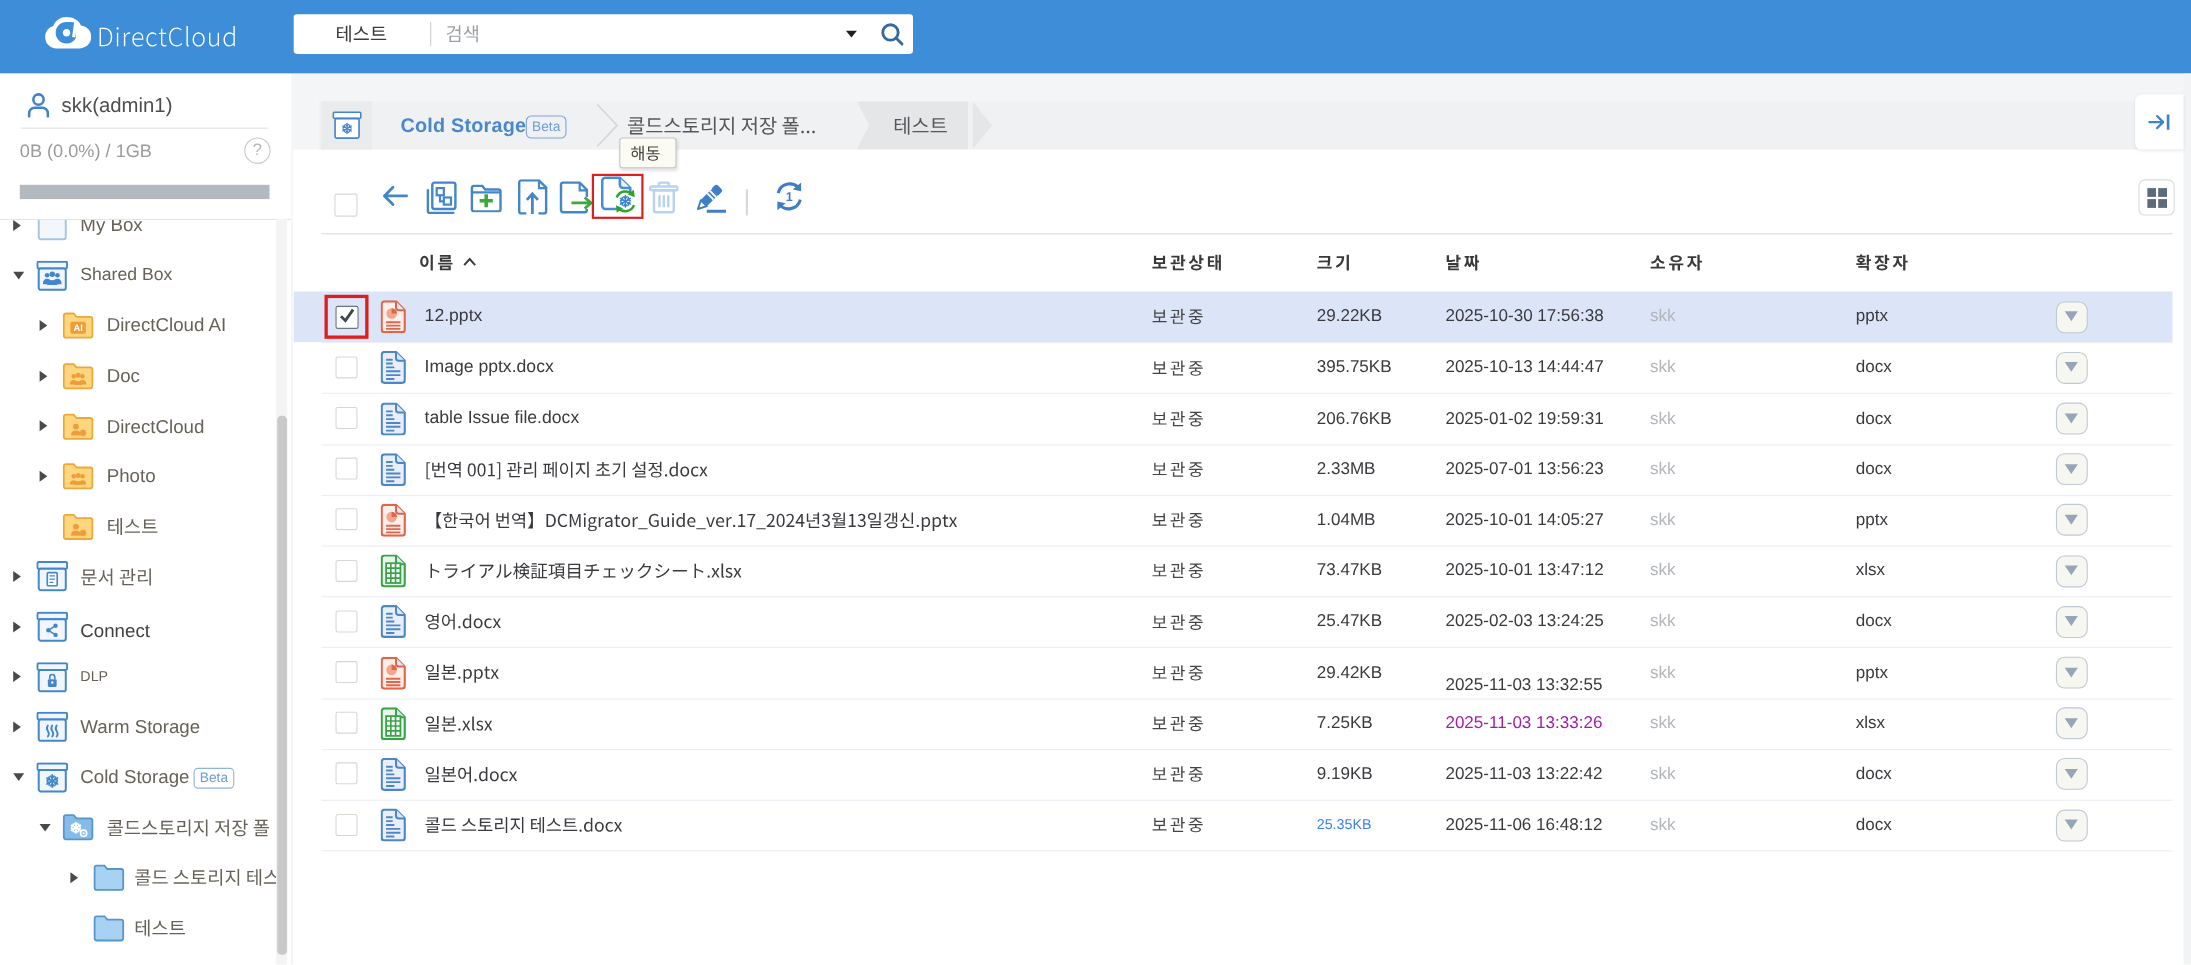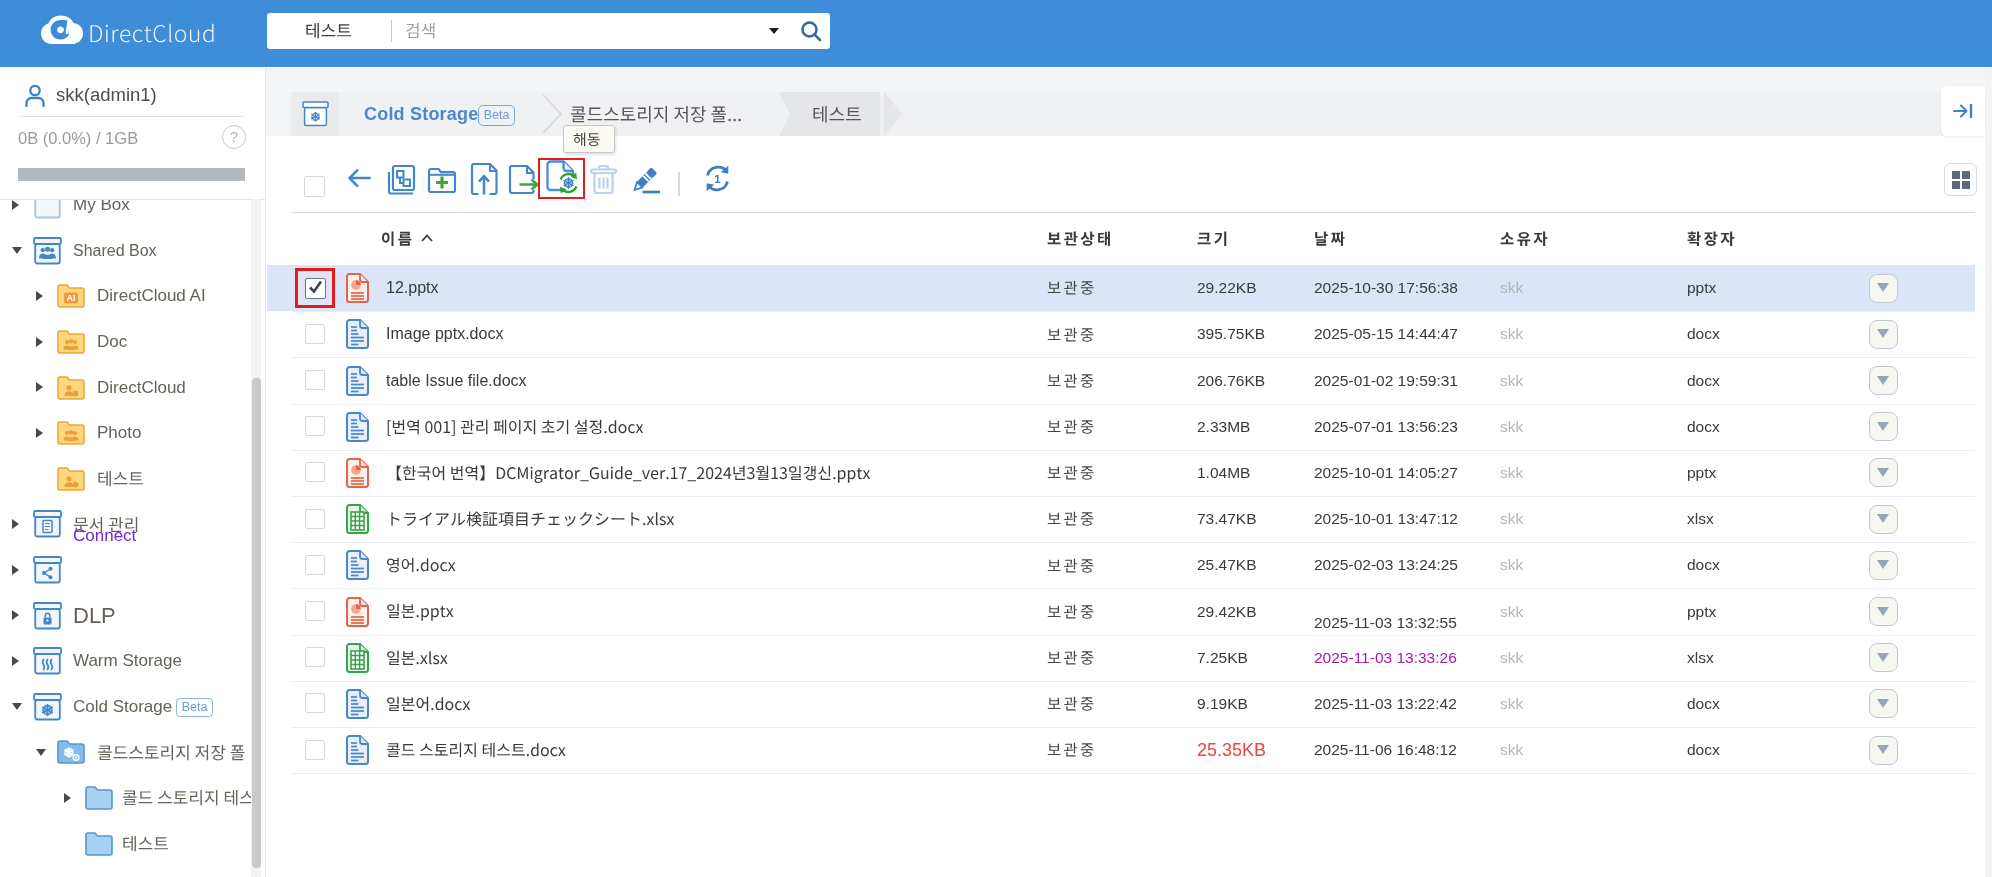--- a/index.html
+++ b/index.html
@@ -144,30 +144,30 @@
           <rect x="1" y="1" width="27" height="6" rx="1.2" fill="#f1f6fd" stroke="#4486ca" stroke-width="1.8"></rect>
           <rect x="2.2" y="7" width="24.6" height="19.5" rx="2" fill="#f1f6fd" stroke="#4486ca" stroke-width="1.8"></rect>
           <g fill="#4486ca">
             <circle cx="11" cy="17" r="2"></circle>
             <circle cx="17.5" cy="12.8" r="2"></circle>
             <circle cx="17.5" cy="21.2" r="2"></circle>
             <line x1="11" y1="17" x2="17.5" y2="12.8" stroke="#4486ca" stroke-width="1.4"></line>
             <line x1="11" y1="17" x2="17.5" y2="21.2" stroke="#4486ca" stroke-width="1.4"></line>
           </g>
         </svg>
-        <div style="position:absolute;left:73px;top:536px;transform:translateY(-50%);font-size:17px;color:#6d28d9;white-space:nowrap;line-height:1.15">Connect</div>
+        <div style="position:absolute;left:73px;top:574px;transform:translateY(-50%);font-size:17px;color:#404040;white-space:nowrap;line-height:1.15">Connect</div>
         <div class="abs" style="left:12px;top:610.1px;width:0;height:0;border-top:5.5px solid transparent;border-bottom:5.5px solid transparent;border-left:7px solid #4a4a4a"></div>
         <svg class="abs" style="left:33px;top:601.6px" width="29" height="28" viewBox="0 0 29 28">
           <rect x="1" y="1" width="27" height="6" rx="1.2" fill="#f1f6fd" stroke="#4486ca" stroke-width="1.8"></rect>
           <rect x="2.2" y="7" width="24.6" height="19.5" rx="2" fill="#f1f6fd" stroke="#4486ca" stroke-width="1.8"></rect>
           <rect x="10.5" y="15.5" width="8" height="7" rx="1" fill="#4486ca"></rect>
           <path d="M12.2 15.5 v-2 a2.3 2.3 0 0 1 4.6 0 v2" fill="none" stroke="#4486ca" stroke-width="1.5"></path>
           <circle cx="14.5" cy="18.5" r="1.1" fill="#fff"></circle>
         </svg>
-        <div style="position:absolute;left:73px;top:615.6px;transform:translateY(-50%);font-size:22px;color:#676258;white-space:nowrap;line-height:1.15">DLP</div>
+        <div style="position:absolute;left:73px;top:615.6px;transform:translateY(-50%);font-size:13px;color:#676258;white-space:nowrap;line-height:1.15">DLP</div>
         <div class="abs" style="left:12px;top:655.7px;width:0;height:0;border-top:5.5px solid transparent;border-bottom:5.5px solid transparent;border-left:7px solid #4a4a4a"></div>
         <svg class="abs" style="left:33px;top:647.2px" width="29" height="28" viewBox="0 0 29 28">
           <rect x="1" y="1" width="27" height="6" rx="1.2" fill="#f1f6fd" stroke="#4486ca" stroke-width="1.8"></rect>
           <rect x="2.2" y="7" width="24.6" height="19.5" rx="2" fill="#f1f6fd" stroke="#4486ca" stroke-width="1.8"></rect>
           <g stroke="#4486ca" stroke-width="1.7" fill="none" stroke-linecap="round">
             <path d="M10.5 12.5 q-1.8 2.5 0 5 q1.8 2.5 0 5"></path>
             <path d="M14.5 12.5 q-1.8 2.5 0 5 q1.8 2.5 0 5"></path>
             <path d="M18.5 12.5 q-1.8 2.5 0 5 q1.8 2.5 0 5"></path>
           </g>
         </svg>
@@ -493,21 +493,21 @@
         <line x1="5" y1="25.5" x2="12.5" y2="25.5"></line>
       </g>
     </svg>
 <div style="position:absolute;left:386px;top:334.3px;transform:translateY(-50%);font-size:16px;color:#3a3a3e;white-space:nowrap;line-height:1.15">Image pptx.docx</div>
 <div style="position:absolute;left:1047.0px;top:324.5px">
       <svg width="49.4" height="19.8" viewBox="0 -15.5 49.4 19.8" style="display:block">
         <path d="M0.8 -1.6H13.5V-0.6H0.8ZM6.5 -5.0H7.7V-1.3H6.5ZM2.3 -11.8H3.5V-9.3H10.7V-11.8H12.0V-4.7H2.3ZM3.5 -8.3V-5.7H10.7V-8.3Z M18.0 -11.7H24.2V-10.7H18.0ZM20.1 -8.6H21.4V-5.1H20.1ZM23.7 -11.7H24.9V-11.0Q24.9 -10.3 24.9 -9.3Q24.9 -8.2 24.6 -6.8L23.3 -7.0Q23.6 -8.3 23.6 -9.3Q23.7 -10.3 23.7 -11.0ZM26.8 -12.8H28.1V-2.3H26.8ZM27.6 -8.3H30.1V-7.2H27.6ZM19.3 -0.2H28.6V0.9H19.3ZM19.3 -3.2H20.6V0.2H19.3ZM17.3 -4.5 17.1 -5.5Q18.4 -5.5 19.9 -5.6Q21.4 -5.6 22.9 -5.7Q24.5 -5.8 25.9 -6.0L26.0 -5.1Q24.5 -4.8 23.0 -4.7Q21.5 -4.6 20.0 -4.5Q18.5 -4.5 17.3 -4.5Z M39.4 -5.8H40.7V-3.4H39.4ZM33.7 -6.3H46.4V-5.2H33.7ZM40.0 -3.7Q42.3 -3.7 43.5 -3.1Q44.8 -2.5 44.8 -1.3Q44.8 -0.1 43.5 0.5Q42.3 1.2 40.0 1.2Q37.8 1.2 36.5 0.5Q35.2 -0.1 35.2 -1.3Q35.2 -2.5 36.5 -3.1Q37.8 -3.7 40.0 -3.7ZM40.0 -2.7Q38.9 -2.7 38.1 -2.6Q37.3 -2.4 36.9 -2.1Q36.5 -1.8 36.5 -1.3Q36.5 -0.8 36.9 -0.5Q37.3 -0.2 38.1 0.0Q38.9 0.2 40.0 0.2Q41.1 0.2 41.9 0.0Q42.7 -0.2 43.1 -0.5Q43.5 -0.8 43.5 -1.3Q43.5 -1.8 43.1 -2.1Q42.7 -2.4 41.9 -2.6Q41.1 -2.7 40.0 -2.7ZM39.2 -11.7H40.3V-11.2Q40.3 -10.6 40.0 -10.0Q39.8 -9.4 39.2 -8.9Q38.7 -8.4 38.0 -8.1Q37.4 -7.7 36.5 -7.5Q35.7 -7.2 34.9 -7.1L34.4 -8.1Q35.2 -8.2 35.9 -8.4Q36.6 -8.6 37.2 -8.9Q37.8 -9.2 38.2 -9.5Q38.7 -9.9 38.9 -10.3Q39.2 -10.8 39.2 -11.2ZM39.7 -11.7H40.9V-11.2Q40.9 -10.8 41.1 -10.3Q41.4 -9.9 41.8 -9.5Q42.3 -9.2 42.9 -8.9Q43.5 -8.6 44.2 -8.4Q44.9 -8.2 45.7 -8.1L45.2 -7.1Q44.3 -7.2 43.5 -7.5Q42.7 -7.7 42.0 -8.1Q41.3 -8.4 40.8 -8.9Q40.3 -9.4 40.0 -10.0Q39.7 -10.6 39.7 -11.2ZM34.9 -12.2H45.2V-11.1H34.9Z" fill="#444"></path>
       </svg>
     </div>
 <div style="position:absolute;left:1197px;top:334.3px;transform:translateY(-50%);font-size:15.5px;color:#3a3a3e;white-space:nowrap;line-height:1.15">395.75KB</div>
-<div style="position:absolute;left:1314px;top:334.3px;transform:translateY(-50%);font-size:15.5px;color:#3a3a3e;white-space:nowrap;line-height:1.15">2025-05-15 14:44:47</div>
+<div style="position:absolute;left:1314px;top:334.3px;transform:translateY(-50%);font-size:15.5px;color:#3a3a3e;white-space:nowrap;line-height:1.15">2025-10-13 14:44:47</div>
 <div style="position:absolute;left:1500px;top:334.3px;transform:translateY(-50%);font-size:15.5px;color:#b2b5ba;white-space:nowrap;line-height:1.15">skk</div>
 <div style="position:absolute;left:1687px;top:334.3px;transform:translateY(-50%);font-size:15.5px;color:#3a3a3e;white-space:nowrap;line-height:1.15">docx</div>
 <div class="abs" style="left:1869px;top:319.8px;width:29px;height:29px;border:1.8px solid #bfc8d3;border-radius:8px;background:#f7f7f2"></div>
 <div class="abs" style="left:1877px;top:329.3px;width:0;height:0;border-left:6.5px solid transparent;border-right:6.5px solid transparent;border-top:9px solid #97a5b8"></div>
 <div class="abs" style="left:292px;top:403.6px;width:1683px;height:1px;background:#eaedf3"></div>
 <div class="abs" style="left:304.5px;top:370.0px;width:20px;height:20px;border:1.5px solid #d7d7d7;border-radius:2px;background:#fff"></div>
 <svg class="abs" style="left:346px;top:365.5px" width="23" height="30" viewBox="0 0 23 30">
       <path d="M3.5 1 H14 L22 9 V26.5 a2.5 2.5 0 0 1-2.5 2.5 H3.5 a2.5 2.5 0 0 1-2.5-2.5 V3.5 a2.5 2.5 0 0 1 2.5-2.5 Z" fill="#e9effa" stroke="#4d86c8" stroke-width="2"></path>
       <path d="M14 1 V6.5 a2.5 2.5 0 0 0 2.5 2.5 H22" fill="#dce8f5" stroke="#4d86c8" stroke-width="1.8"></path>
       <g stroke="#4d86c8" stroke-width="1.7">
@@ -756,18 +756,18 @@
 <div style="position:absolute;left:386.0px;top:740.0px">
       <svg width="179.8" height="20.5" viewBox="0 -16.0 179.8 20.5" style="display:block">
         <path d="M2.3 -12.8H11.7V-11.8H2.3ZM0.8 -7.0H13.9V-5.9H0.8ZM6.1 -8.7H7.4V-6.5H6.1ZM10.9 -12.8H12.3V-11.9Q12.3 -11.1 12.2 -10.1Q12.2 -9.1 11.9 -7.8L10.6 -7.9Q10.9 -9.2 10.9 -10.2Q10.9 -11.1 10.9 -11.9ZM11.3 -10.6V-9.6L2.2 -9.2L2.0 -10.3ZM2.4 -4.7H12.2V-1.4H3.7V0.3H2.4V-2.3H10.9V-3.7H2.4ZM2.4 -0.0H12.6V1.0H2.4Z M17.2 -6.3H27.1V-5.2H17.2ZM15.5 -1.8H28.6V-0.7H15.5ZM17.2 -11.9H27.0V-10.8H18.5V-5.8H17.2Z M39.6 -12.2H40.8V-11.1Q40.8 -10.2 40.5 -9.3Q40.1 -8.5 39.6 -7.8Q39.0 -7.0 38.3 -6.4Q37.5 -5.9 36.7 -5.5Q35.8 -5.1 35.0 -4.9L34.4 -6.0Q35.1 -6.1 35.9 -6.5Q36.6 -6.8 37.3 -7.3Q38.0 -7.8 38.5 -8.4Q39.0 -9.0 39.3 -9.7Q39.6 -10.4 39.6 -11.1ZM39.9 -12.2H41.0V-11.1Q41.0 -10.4 41.3 -9.7Q41.6 -9.0 42.1 -8.4Q42.7 -7.8 43.3 -7.3Q44.0 -6.8 44.8 -6.5Q45.5 -6.1 46.3 -6.0L45.7 -4.9Q44.8 -5.1 44.0 -5.5Q43.1 -5.9 42.4 -6.4Q41.7 -7.0 41.1 -7.7Q40.5 -8.5 40.2 -9.3Q39.9 -10.2 39.9 -11.1ZM33.8 -1.8H46.9V-0.7H33.8Z M50.2 -5.7H60.2V-4.6H50.2ZM48.5 -1.7H61.7V-0.6H48.5ZM54.4 -5.2H55.7V-1.1H54.4ZM50.2 -12.1H60.0V-11.0H51.6V-5.3H50.2ZM51.1 -8.9H59.7V-7.9H51.1Z M73.8 -13.2H75.1V1.3H73.8ZM64.1 -3.3H65.3Q66.5 -3.3 67.7 -3.4Q68.8 -3.4 70.0 -3.5Q71.2 -3.7 72.4 -3.9L72.6 -2.8Q70.6 -2.4 68.9 -2.3Q67.2 -2.2 65.3 -2.2H64.1ZM64.1 -11.9H70.8V-6.7H65.4V-2.9H64.1V-7.8H69.4V-10.8H64.1Z M81.8 -11.2H82.9V-8.8Q82.9 -7.7 82.6 -6.5Q82.3 -5.4 81.7 -4.5Q81.1 -3.5 80.4 -2.7Q79.6 -2.0 78.8 -1.5L78.0 -2.6Q78.8 -3.0 79.5 -3.6Q80.2 -4.3 80.7 -5.1Q81.2 -6.0 81.5 -6.9Q81.8 -7.9 81.8 -8.8ZM82.1 -11.2H83.1V-8.8Q83.1 -7.9 83.4 -7.0Q83.8 -6.1 84.3 -5.3Q84.8 -4.5 85.5 -3.9Q86.2 -3.3 87.0 -2.9L86.3 -1.9Q85.4 -2.3 84.6 -3.0Q83.9 -3.7 83.3 -4.6Q82.7 -5.6 82.4 -6.6Q82.1 -7.7 82.1 -8.8ZM78.4 -11.8H86.5V-10.6H78.4ZM88.5 -13.2H89.8V1.2H88.5Z M102.3 -7.8H105.0V-6.7H102.3ZM96.8 -3.3H97.8Q98.9 -3.3 99.7 -3.3Q100.6 -3.4 101.3 -3.5Q102.1 -3.5 102.9 -3.7L103.0 -2.6Q102.2 -2.4 101.4 -2.4Q100.6 -2.3 99.8 -2.3Q98.9 -2.2 97.8 -2.2H96.8ZM96.8 -11.5H102.2V-10.4H98.1V-3.0H96.8ZM97.7 -7.6H101.5V-6.5H97.7ZM107.3 -13.2H108.6V1.2H107.3ZM104.4 -12.9H105.6V0.5H104.4Z M116.8 -12.2H118.0V-11.1Q118.0 -10.2 117.6 -9.3Q117.3 -8.5 116.7 -7.8Q116.2 -7.0 115.4 -6.4Q114.7 -5.9 113.8 -5.5Q113.0 -5.1 112.1 -4.9L111.6 -6.0Q112.3 -6.1 113.1 -6.5Q113.8 -6.8 114.5 -7.3Q115.2 -7.8 115.7 -8.4Q116.2 -9.0 116.5 -9.7Q116.8 -10.4 116.8 -11.1ZM117.0 -12.2H118.2V-11.1Q118.2 -10.4 118.5 -9.7Q118.8 -9.0 119.3 -8.4Q119.8 -7.8 120.5 -7.3Q121.2 -6.8 121.9 -6.5Q122.7 -6.1 123.5 -6.0L122.9 -4.9Q122.0 -5.1 121.2 -5.5Q120.3 -5.9 119.6 -6.4Q118.8 -7.0 118.3 -7.7Q117.7 -8.5 117.4 -9.3Q117.0 -10.2 117.0 -11.1ZM111.0 -1.8H124.1V-0.7H111.0Z M127.4 -5.4H137.3V-4.4H127.4ZM125.7 -1.7H138.8V-0.6H125.7ZM127.4 -12.0H137.2V-10.9H128.8V-5.1H127.4ZM128.3 -8.8H136.9V-7.7H128.3Z M141.9 0.2Q141.4 0.2 141.1 -0.1Q140.8 -0.4 140.8 -0.9Q140.8 -1.4 141.1 -1.7Q141.4 -2.0 141.9 -2.0Q142.3 -2.0 142.6 -1.7Q142.9 -1.4 142.9 -0.9Q142.9 -0.4 142.6 -0.1Q142.3 0.2 141.9 0.2Z M148.5 0.2Q147.4 0.2 146.6 -0.3Q145.8 -0.8 145.4 -1.9Q144.9 -2.9 144.9 -4.3Q144.9 -5.7 145.5 -6.8Q146.0 -7.8 146.9 -8.4Q147.7 -8.9 148.7 -8.9Q149.5 -8.9 150.0 -8.6Q150.6 -8.4 151.1 -7.9L151.1 -9.4V-12.7H152.5V0.0H151.3L151.2 -1.0H151.2Q150.7 -0.5 150.0 -0.2Q149.3 0.2 148.5 0.2ZM148.8 -1.0Q149.5 -1.0 150.0 -1.3Q150.5 -1.6 151.1 -2.2V-6.8Q150.5 -7.3 150.0 -7.5Q149.5 -7.7 149.0 -7.7Q148.3 -7.7 147.7 -7.3Q147.1 -6.8 146.8 -6.1Q146.5 -5.3 146.5 -4.3Q146.5 -3.3 146.7 -2.6Q147.0 -1.8 147.6 -1.4Q148.1 -1.0 148.8 -1.0Z M158.9 0.2Q157.8 0.2 156.9 -0.3Q156.0 -0.9 155.4 -1.9Q154.8 -2.9 154.8 -4.3Q154.8 -5.8 155.4 -6.8Q156.0 -7.8 156.9 -8.4Q157.8 -8.9 158.9 -8.9Q159.7 -8.9 160.4 -8.6Q161.1 -8.3 161.7 -7.7Q162.2 -7.1 162.6 -6.3Q162.9 -5.4 162.9 -4.3Q162.9 -2.9 162.3 -1.9Q161.8 -0.9 160.8 -0.3Q159.9 0.2 158.9 0.2ZM158.9 -1.0Q159.6 -1.0 160.2 -1.4Q160.8 -1.8 161.1 -2.6Q161.4 -3.3 161.4 -4.3Q161.4 -5.3 161.1 -6.1Q160.8 -6.8 160.2 -7.3Q159.6 -7.7 158.9 -7.7Q158.1 -7.7 157.5 -7.3Q157.0 -6.8 156.7 -6.1Q156.3 -5.3 156.3 -4.3Q156.3 -3.3 156.7 -2.6Q157.0 -1.8 157.5 -1.4Q158.1 -1.0 158.9 -1.0Z M168.6 0.2Q167.5 0.2 166.5 -0.3Q165.6 -0.9 165.1 -1.9Q164.5 -2.9 164.5 -4.3Q164.5 -5.8 165.1 -6.8Q165.7 -7.8 166.7 -8.4Q167.6 -8.9 168.7 -8.9Q169.6 -8.9 170.2 -8.6Q170.8 -8.3 171.3 -7.9L170.5 -6.9Q170.1 -7.3 169.7 -7.5Q169.3 -7.7 168.8 -7.7Q168.0 -7.7 167.4 -7.3Q166.8 -6.8 166.4 -6.1Q166.0 -5.3 166.0 -4.3Q166.0 -3.3 166.4 -2.6Q166.7 -1.8 167.3 -1.4Q167.9 -1.0 168.7 -1.0Q169.3 -1.0 169.9 -1.3Q170.4 -1.5 170.8 -1.9L171.4 -0.9Q170.8 -0.4 170.1 -0.1Q169.4 0.2 168.6 0.2Z M172.1 0.0 175.0 -4.5 172.3 -8.7H173.9L175.1 -6.8Q175.3 -6.4 175.5 -6.1Q175.7 -5.7 175.9 -5.3H176.0Q176.2 -5.7 176.4 -6.1Q176.6 -6.4 176.8 -6.8L177.9 -8.7H179.4L176.7 -4.4L179.6 0.0H178.0L176.7 -2.0Q176.5 -2.4 176.3 -2.8Q176.0 -3.2 175.8 -3.6H175.7Q175.5 -3.2 175.3 -2.8Q175.0 -2.4 174.8 -2.0L173.7 0.0Z" fill="#3a3a3e"></path>
       </svg>
     </div>
 <div style="position:absolute;left:1047.0px;top:740.3px">
       <svg width="49.4" height="19.8" viewBox="0 -15.5 49.4 19.8" style="display:block">
         <path d="M0.8 -1.6H13.5V-0.6H0.8ZM6.5 -5.0H7.7V-1.3H6.5ZM2.3 -11.8H3.5V-9.3H10.7V-11.8H12.0V-4.7H2.3ZM3.5 -8.3V-5.7H10.7V-8.3Z M18.0 -11.7H24.2V-10.7H18.0ZM20.1 -8.6H21.4V-5.1H20.1ZM23.7 -11.7H24.9V-11.0Q24.9 -10.3 24.9 -9.3Q24.9 -8.2 24.6 -6.8L23.3 -7.0Q23.6 -8.3 23.6 -9.3Q23.7 -10.3 23.7 -11.0ZM26.8 -12.8H28.1V-2.3H26.8ZM27.6 -8.3H30.1V-7.2H27.6ZM19.3 -0.2H28.6V0.9H19.3ZM19.3 -3.2H20.6V0.2H19.3ZM17.3 -4.5 17.1 -5.5Q18.4 -5.5 19.9 -5.6Q21.4 -5.6 22.9 -5.7Q24.5 -5.8 25.9 -6.0L26.0 -5.1Q24.5 -4.8 23.0 -4.7Q21.5 -4.6 20.0 -4.5Q18.5 -4.5 17.3 -4.5Z M39.4 -5.8H40.7V-3.4H39.4ZM33.7 -6.3H46.4V-5.2H33.7ZM40.0 -3.7Q42.3 -3.7 43.5 -3.1Q44.8 -2.5 44.8 -1.3Q44.8 -0.1 43.5 0.5Q42.3 1.2 40.0 1.2Q37.8 1.2 36.5 0.5Q35.2 -0.1 35.2 -1.3Q35.2 -2.5 36.5 -3.1Q37.8 -3.7 40.0 -3.7ZM40.0 -2.7Q38.9 -2.7 38.1 -2.6Q37.3 -2.4 36.9 -2.1Q36.5 -1.8 36.5 -1.3Q36.5 -0.8 36.9 -0.5Q37.3 -0.2 38.1 0.0Q38.9 0.2 40.0 0.2Q41.1 0.2 41.9 0.0Q42.7 -0.2 43.1 -0.5Q43.5 -0.8 43.5 -1.3Q43.5 -1.8 43.1 -2.1Q42.7 -2.4 41.9 -2.6Q41.1 -2.7 40.0 -2.7ZM39.2 -11.7H40.3V-11.2Q40.3 -10.6 40.0 -10.0Q39.8 -9.4 39.2 -8.9Q38.7 -8.4 38.0 -8.1Q37.4 -7.7 36.5 -7.5Q35.7 -7.2 34.9 -7.1L34.4 -8.1Q35.2 -8.2 35.9 -8.4Q36.6 -8.6 37.2 -8.9Q37.8 -9.2 38.2 -9.5Q38.7 -9.9 38.9 -10.3Q39.2 -10.8 39.2 -11.2ZM39.7 -11.7H40.9V-11.2Q40.9 -10.8 41.1 -10.3Q41.4 -9.9 41.8 -9.5Q42.3 -9.2 42.9 -8.9Q43.5 -8.6 44.2 -8.4Q44.9 -8.2 45.7 -8.1L45.2 -7.1Q44.3 -7.2 43.5 -7.5Q42.7 -7.7 42.0 -8.1Q41.3 -8.4 40.8 -8.9Q40.3 -9.4 40.0 -10.0Q39.7 -10.6 39.7 -11.2ZM34.9 -12.2H45.2V-11.1H34.9Z" fill="#444"></path>
       </svg>
     </div>
-<div style="position:absolute;left:1197px;top:750.1px;transform:translateY(-50%);font-size:18px;color:#ef4444;white-space:nowrap;line-height:1.15">25.35KB</div>
+<div style="position:absolute;left:1197px;top:750.1px;transform:translateY(-50%);font-size:13px;color:#3b82f6;white-space:nowrap;line-height:1.15">25.35KB</div>
 <div style="position:absolute;left:1314px;top:750.1px;transform:translateY(-50%);font-size:15.5px;color:#3a3a3e;white-space:nowrap;line-height:1.15">2025-11-06 16:48:12</div>
 <div style="position:absolute;left:1500px;top:750.1px;transform:translateY(-50%);font-size:15.5px;color:#b2b5ba;white-space:nowrap;line-height:1.15">skk</div>
 <div style="position:absolute;left:1687px;top:750.1px;transform:translateY(-50%);font-size:15.5px;color:#3a3a3e;white-space:nowrap;line-height:1.15">docx</div>
 <div class="abs" style="left:1869px;top:735.6px;width:29px;height:29px;border:1.8px solid #bfc8d3;border-radius:8px;background:#f7f7f2"></div>
 <div class="abs" style="left:1877px;top:745.1px;width:0;height:0;border-left:6.5px solid transparent;border-right:6.5px solid transparent;border-top:9px solid #97a5b8"></div>
   </div>
 </body></html>

